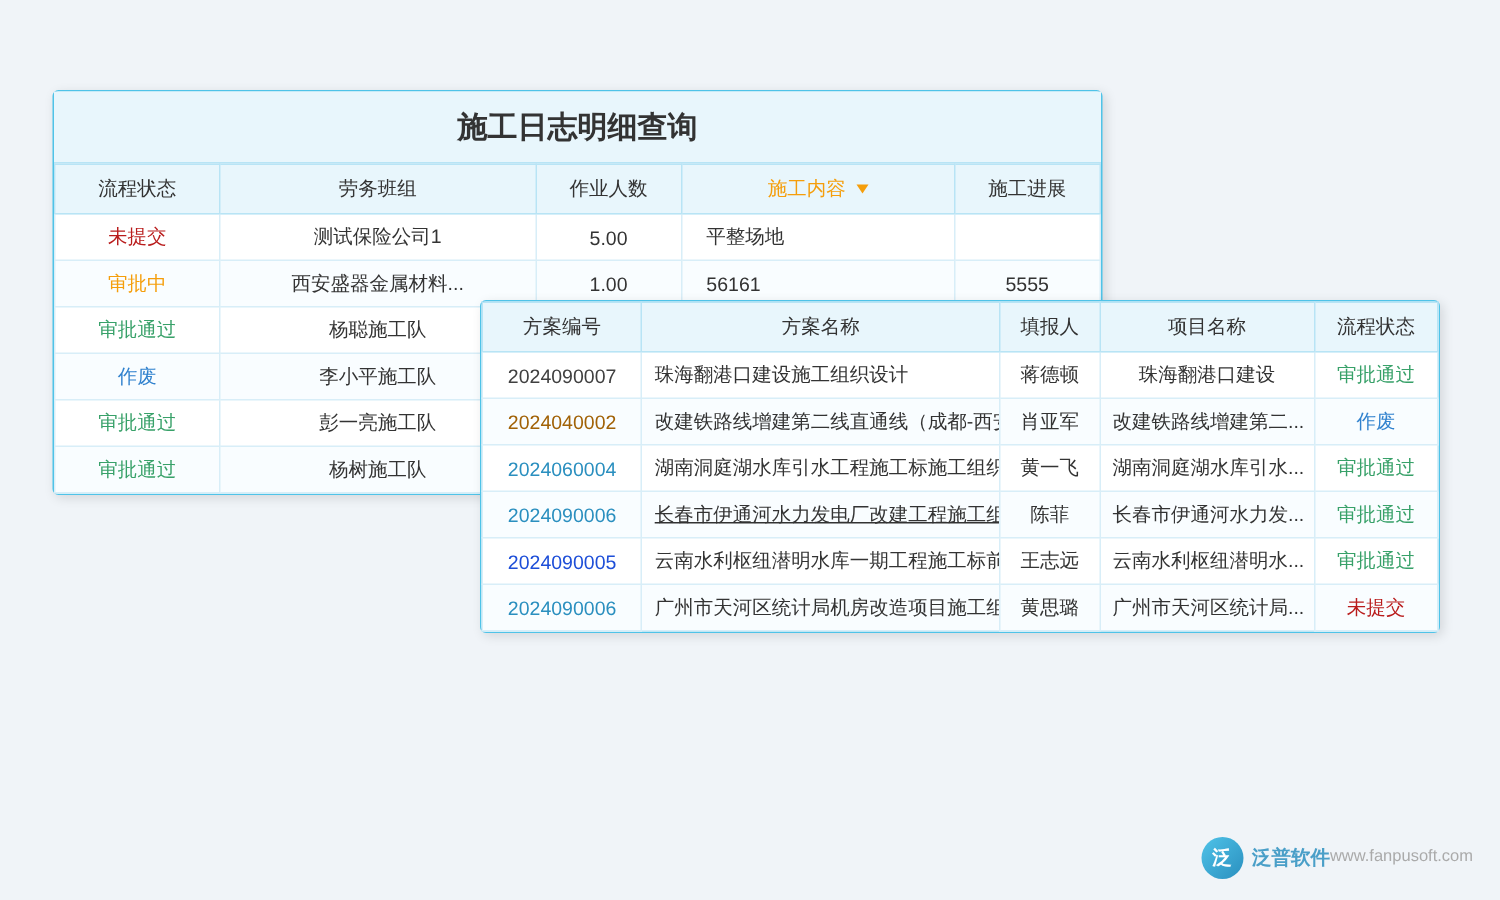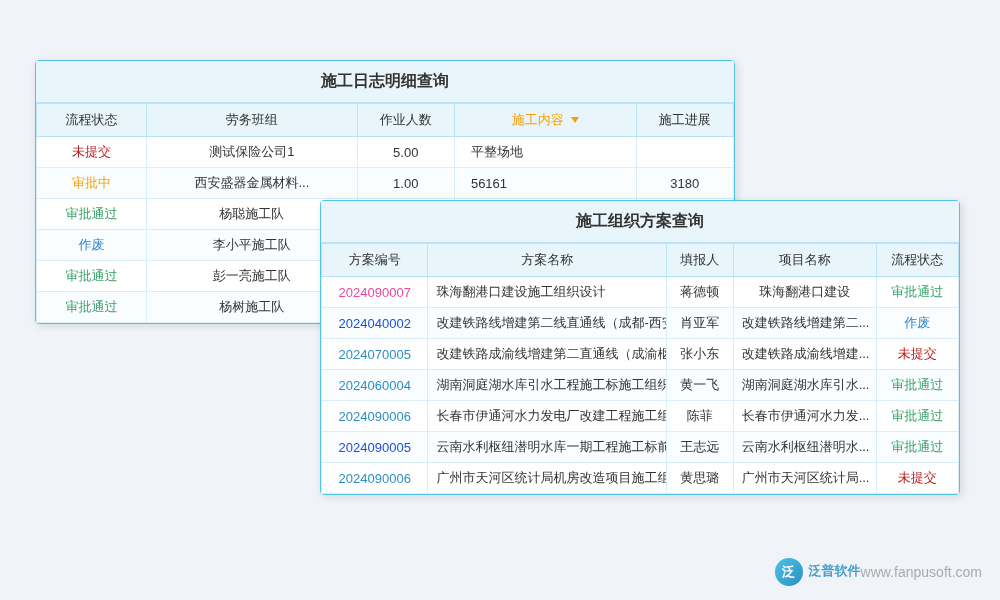--- a/index.html
+++ b/index.html
@@ -18,21 +18,21 @@
       border: 1.5px solid #4fc3e8;
       border-radius: 4px;
       position: absolute;
       box-shadow: 2px 2px 8px rgba(0,0,0,0.12);
     }
 
     .panel-title {
       background: #e8f6fc;
       text-align: center;
       padding: 10px 0;
-      font-size: 16px;
+      font-size: 20px;
       font-weight: bold;
       color: #333;
       border-bottom: 1px solid #b8e4f5;
     }
 
     table {
       width: 100%;
       border-collapse: collapse;
     }
 
@@ -123,21 +123,21 @@
     }
 
     .logo-main {
       color: #4a9fc8;
       font-size: 13px;
       font-weight: bold;
     }
 
     .logo-sub {
       color: #aaa;
-      font-size: 14px;
+      font-size: 11px;
     }
   </style>
 </head>
 <body>
 
 <div class="panel panel1">
   <div class="panel-title">施工日志明细查询</div>
   <table>
     <thead>
       <tr>
@@ -159,21 +159,21 @@
     <td>测试保险公司1</td>
     <td>5.00</td>
     <td style="text-align:left;padding-left:16px;">平整场地</td>
     <td></td>
   </tr>
         <tr>
     <td class="status-orange">审批中</td>
     <td>西安盛器金属材料...</td>
     <td>1.00</td>
     <td style="text-align:left;padding-left:16px;">56161</td>
-    <td>3180</td>
+    <td>5555</td>
   </tr>
         <tr>
     <td class="status-green">审批通过</td>
     <td>杨聪施工队</td>
     <td>23.00</td>
     <td style="text-align:left;padding-left:16px;"></td>
     <td></td>
   </tr>
         <tr>
     <td class="status-blue">作废</td>
@@ -194,63 +194,55 @@
     <td>杨树施工队</td>
     <td>28.00</td>
     <td style="text-align:left;padding-left:16px;">砌台阶，钩明...</td>
     <td></td>
   </tr>
       </tbody>
   </table>
 </div>
 
 <div class="panel panel2">
-  <div class="panel-title">施工组织方案查询</div>
   <table>
     <thead>
       <tr>
         <th>方案编号</th>
         <th>方案名称</th>
         <th>填报人</th>
         <th>项目名称</th>
         <th>流程状态</th>
       </tr>
     </thead>
     <tbody id="plan-body">
         <tr>
-    <td style="color:#ec4899;margin-left:36px;">2024090007</td>
+    <td style="color:#404040;margin-left:36px;">2024090007</td>
     <td style="text-align:left;max-width:200px;overflow:hidden;white-space:nowrap;">珠海翻港口建设施工组织设计</td>
     <td>蒋德顿</td>
     <td style="max-width:120px;overflow:hidden;white-space:nowrap;">珠海翻港口建设</td>
     <td class="status-green">审批通过</td>
   </tr>
         <tr>
-    <td style="color:#1d4ed8;">2024040002</td>
+    <td style="color:#a16207;">2024040002</td>
     <td style="text-align:left;max-width:200px;overflow:hidden;white-space:nowrap;">改建铁路线增建第二线直通线（成都-西安</td>
     <td>肖亚军</td>
     <td style="max-width:120px;overflow:hidden;white-space:nowrap;">改建铁路线增建第二...</td>
     <td class="status-blue">作废</td>
   </tr>
         <tr>
-    <td style="color:#2a8fbf;">2024070005</td>
-    <td style="text-align:left;max-width:200px;overflow:hidden;white-space:nowrap;">改建铁路成渝线增建第二直通线（成渝枢</td>
-    <td>张小东</td>
-    <td style="max-width:120px;overflow:hidden;white-space:nowrap;">改建铁路成渝线增建...</td>
-    <td class="status-red">未提交</td>
-  </tr>
-        <tr>
     <td style="color:#2a8fbf;">2024060004</td>
     <td style="text-align:center;max-width:200px;overflow:hidden;white-space:nowrap;font-family:Liberation Serif, serif;">湖南洞庭湖水库引水工程施工标施工组织</td>
     <td>黄一飞</td>
     <td style="max-width:120px;overflow:hidden;white-space:nowrap;">湖南洞庭湖水库引水...</td>
     <td class="status-green">审批通过</td>
   </tr>
         <tr>
     <td style="color:#2a8fbf;">2024090006</td>
-    <td style="text-align:left;max-width:200px;overflow:hidden;white-space:nowrap;">长春市伊通河水力发电厂改建工程施工组</td>
+    <td style="text-align:left;max-width:200px;overflow:hidden;white-space:nowrap;text-decoration:underline;">长春市伊通河水力发电厂改建工程施工组</td>
     <td>陈菲</td>
     <td style="max-width:120px;overflow:hidden;white-space:nowrap;">长春市伊通河水力发...</td>
     <td class="status-green">审批通过</td>
   </tr>
         <tr>
     <td style="color:#1d4ed8;">2024090005</td>
     <td style="text-align:left;max-width:200px;overflow:hidden;white-space:nowrap;">云南水利枢纽潜明水库一期工程施工标前</td>
     <td>王志远</td>
     <td style="max-width:120px;overflow:hidden;white-space:nowrap;">云南水利枢纽潜明水...</td>
     <td class="status-green">审批通过</td>

